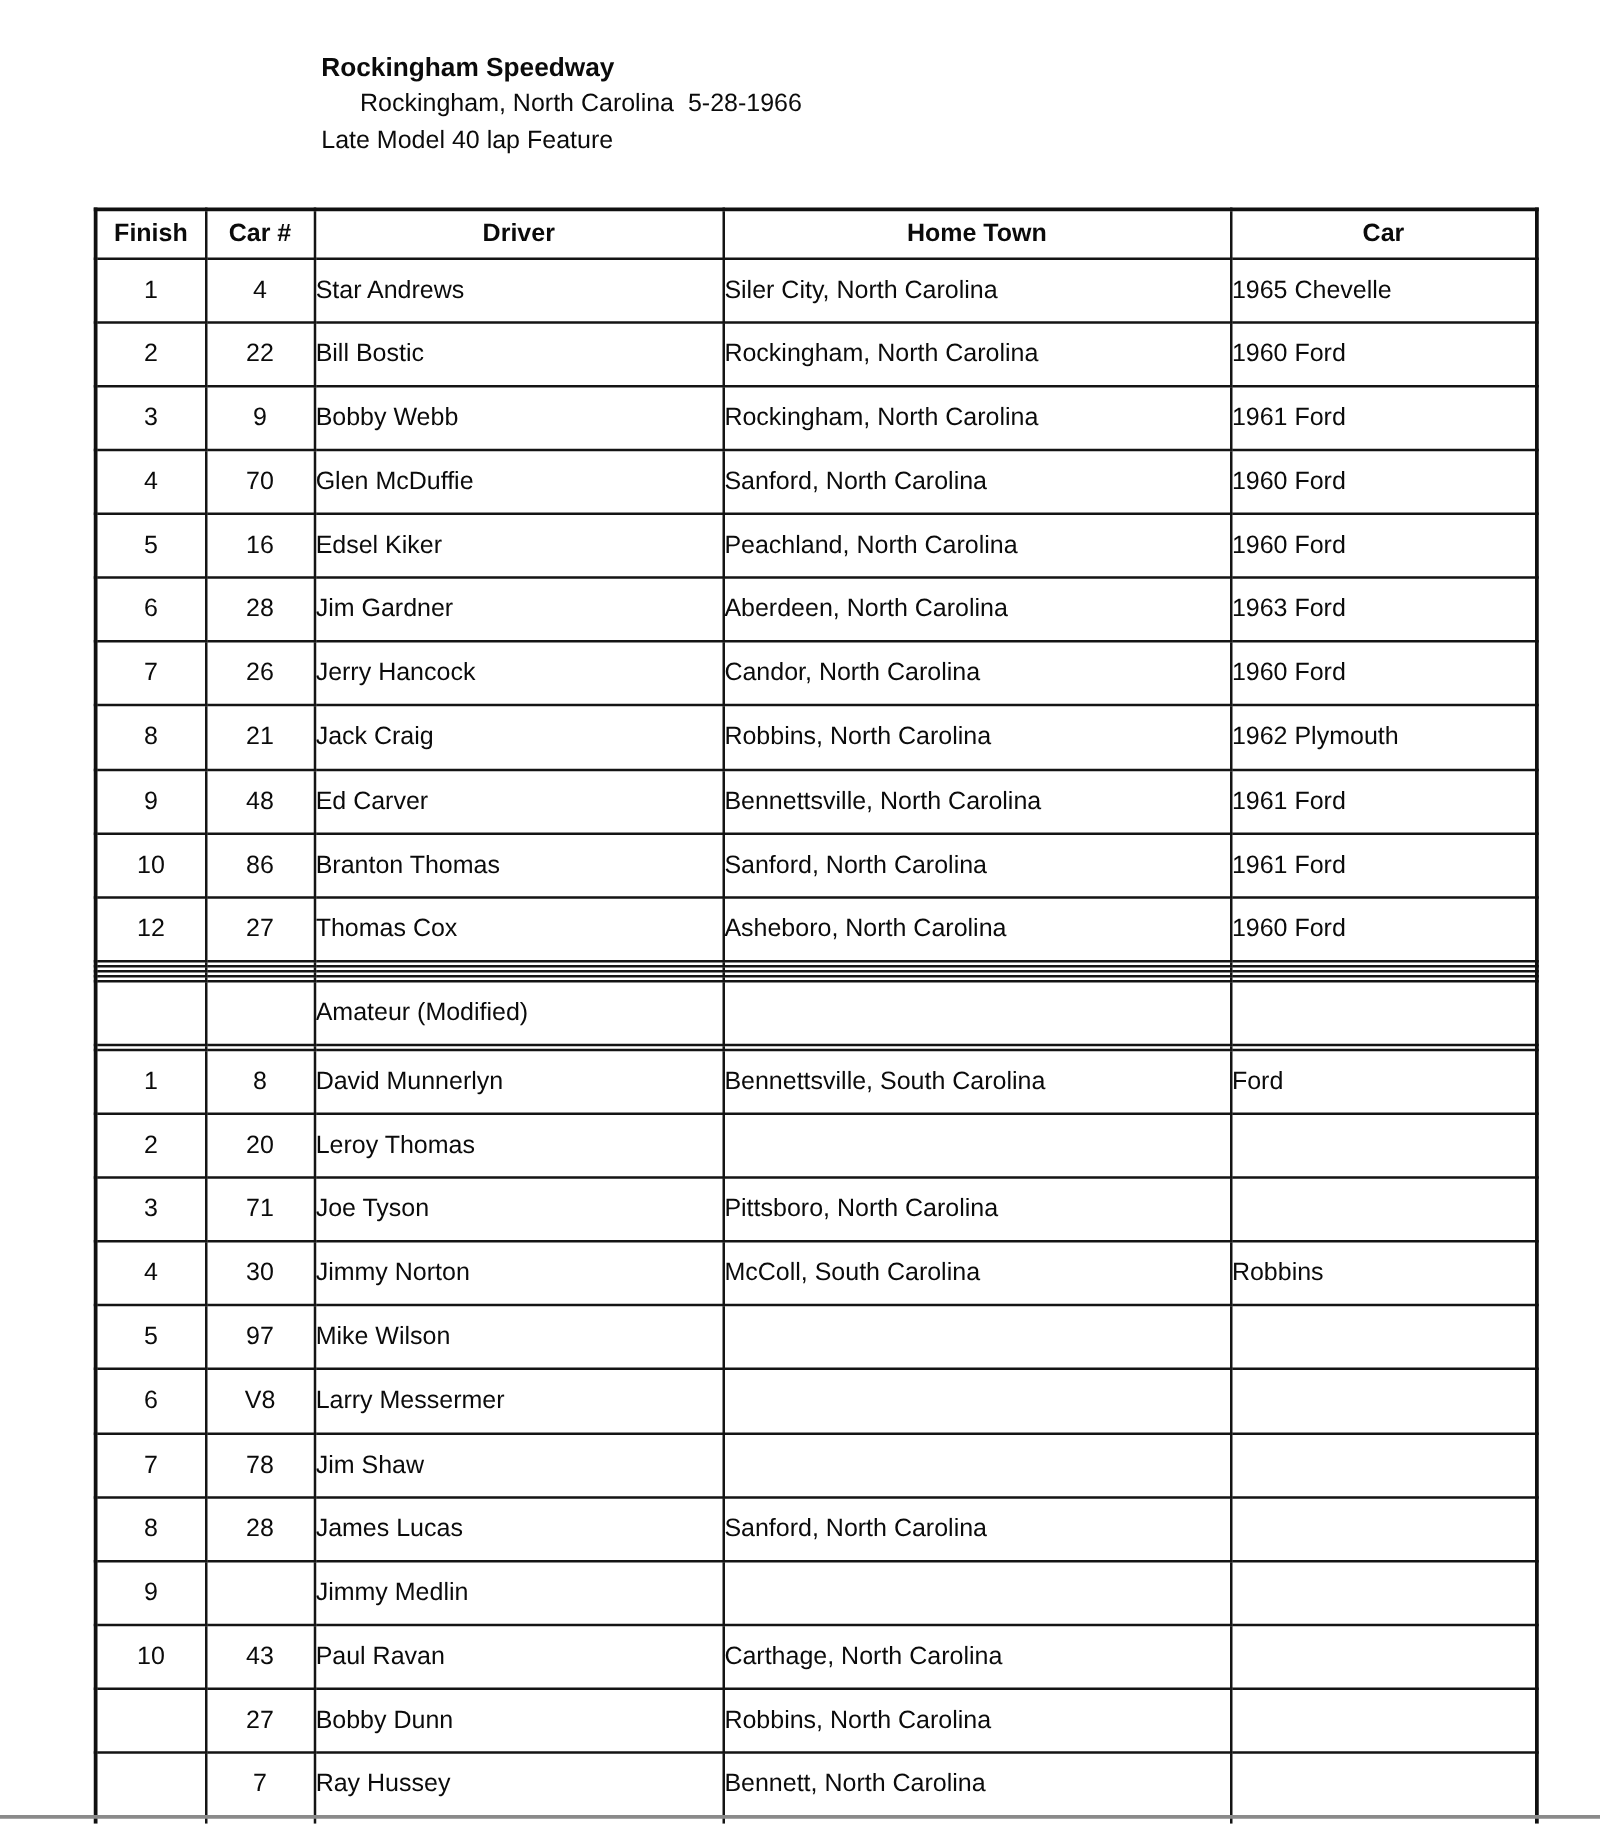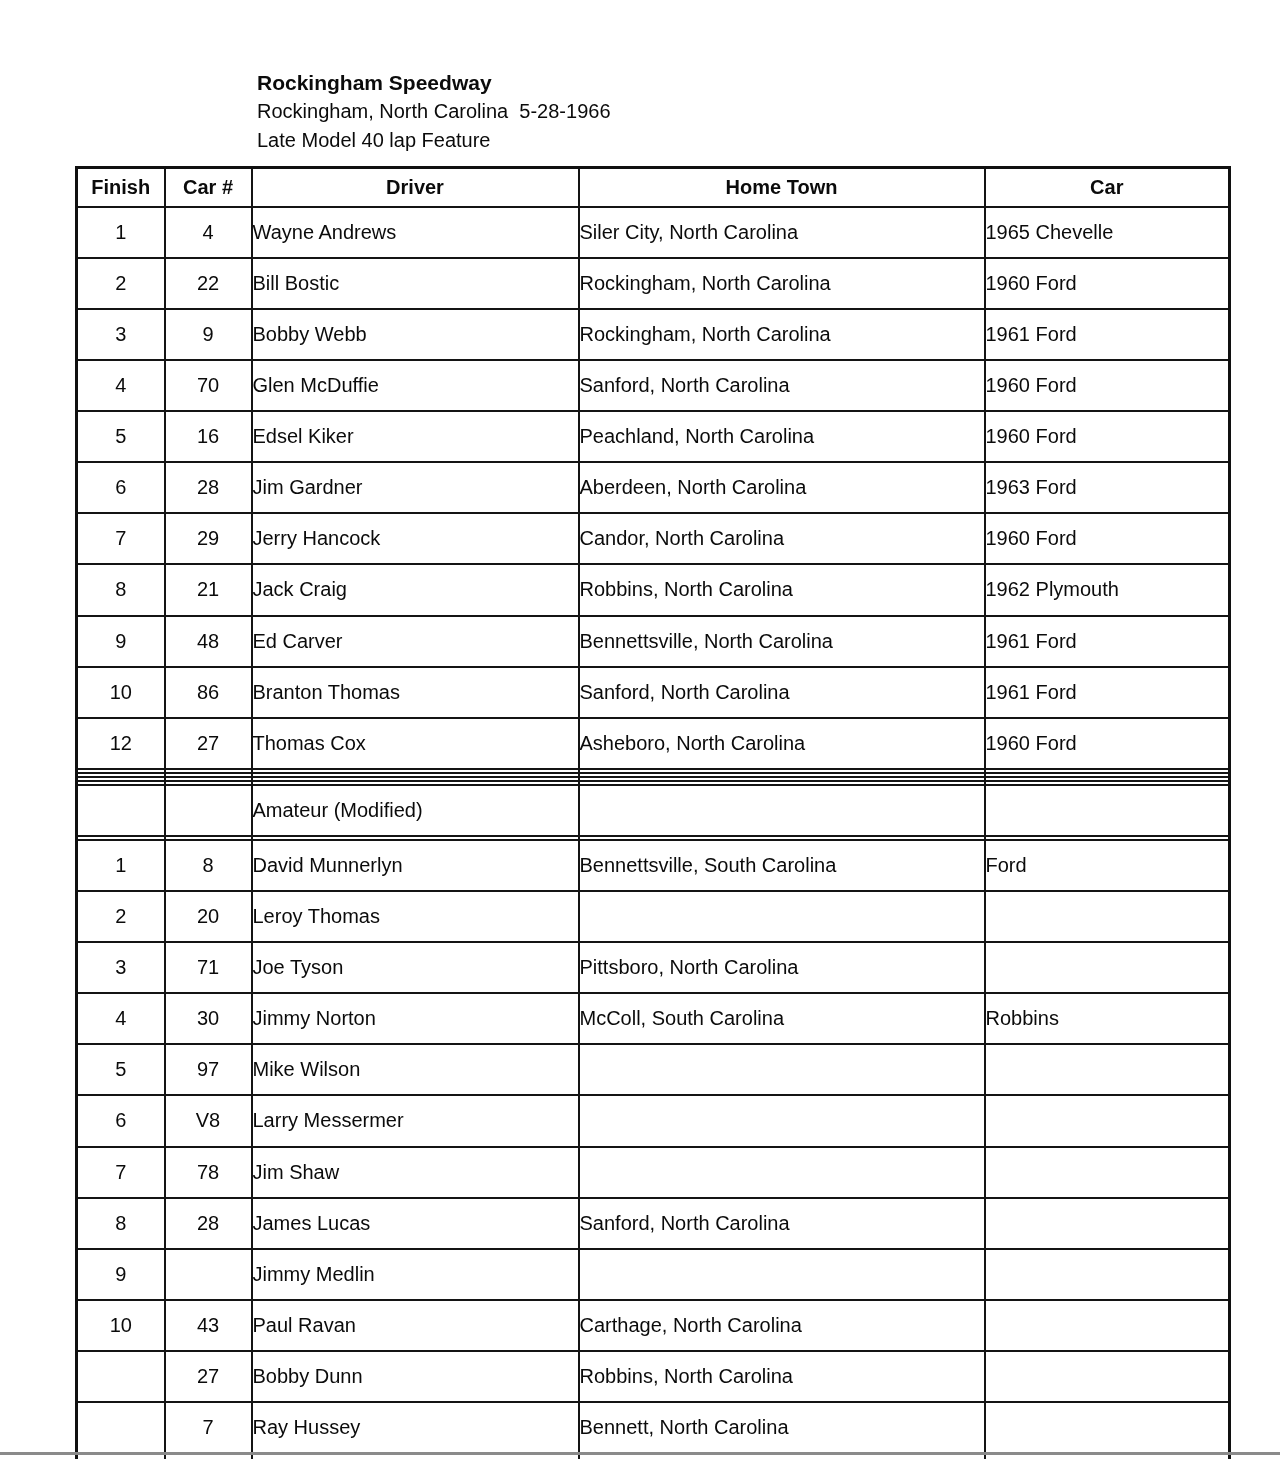--- a/index.html
+++ b/index.html
@@ -12,29 +12,29 @@
     width: 1280px;
     height: 1459px;
     background: #ffffff;
     font-family: "Liberation Sans", sans-serif;
     color: #0b0b0b;
     overflow: hidden;
   }
   .title-block {
     position: absolute;
     left: 257px;
-    top: 68px;
+    top: 40px;
     line-height: 29px;
     font-size: 20px;
   }
   .title-block .title {
     font-weight: bold;
     font-size: 21px;
   }
-  .pre { white-space: pre; }
+  .pre { white-space: pre; margin-left: 31px; }
 
   table.results {
     position: absolute;
     left: 75px;
     top: 166px;
     width: 1153px;
     height: 1349px;
     border-collapse: collapse;
     table-layout: fixed;
     font-size: 20px;
@@ -93,21 +93,21 @@
         <th>Car #</th>
         <th>Driver</th>
         <th>Home Town</th>
         <th>Car</th>
       </tr>
     </thead>
     <tbody id="tbody">
         <tr>
           <td class="c-center">1</td>
           <td class="c-center">4</td>
-          <td class="c-left">Wayne Andrews</td>
+          <td class="c-left">Star Andrews</td>
           <td class="c-left">Siler City, North Carolina</td>
           <td class="c-left">1965 Chevelle</td>
         </tr>
         <tr>
           <td class="c-center">2</td>
           <td class="c-center">22</td>
           <td class="c-left">Bill Bostic</td>
           <td class="c-left">Rockingham, North Carolina</td>
           <td class="c-left">1960 Ford</td>
         </tr>
@@ -134,21 +134,21 @@
         </tr>
         <tr>
           <td class="c-center">6</td>
           <td class="c-center">28</td>
           <td class="c-left">Jim Gardner</td>
           <td class="c-left">Aberdeen, North Carolina</td>
           <td class="c-left">1963 Ford</td>
         </tr>
         <tr>
           <td class="c-center">7</td>
-          <td class="c-center">29</td>
+          <td class="c-center">26</td>
           <td class="c-left">Jerry Hancock</td>
           <td class="c-left">Candor, North Carolina</td>
           <td class="c-left">1960 Ford</td>
         </tr>
         <tr>
           <td class="c-center">8</td>
           <td class="c-center">21</td>
           <td class="c-left">Jack Craig</td>
           <td class="c-left">Robbins, North Carolina</td>
           <td class="c-left">1962 Plymouth</td>

